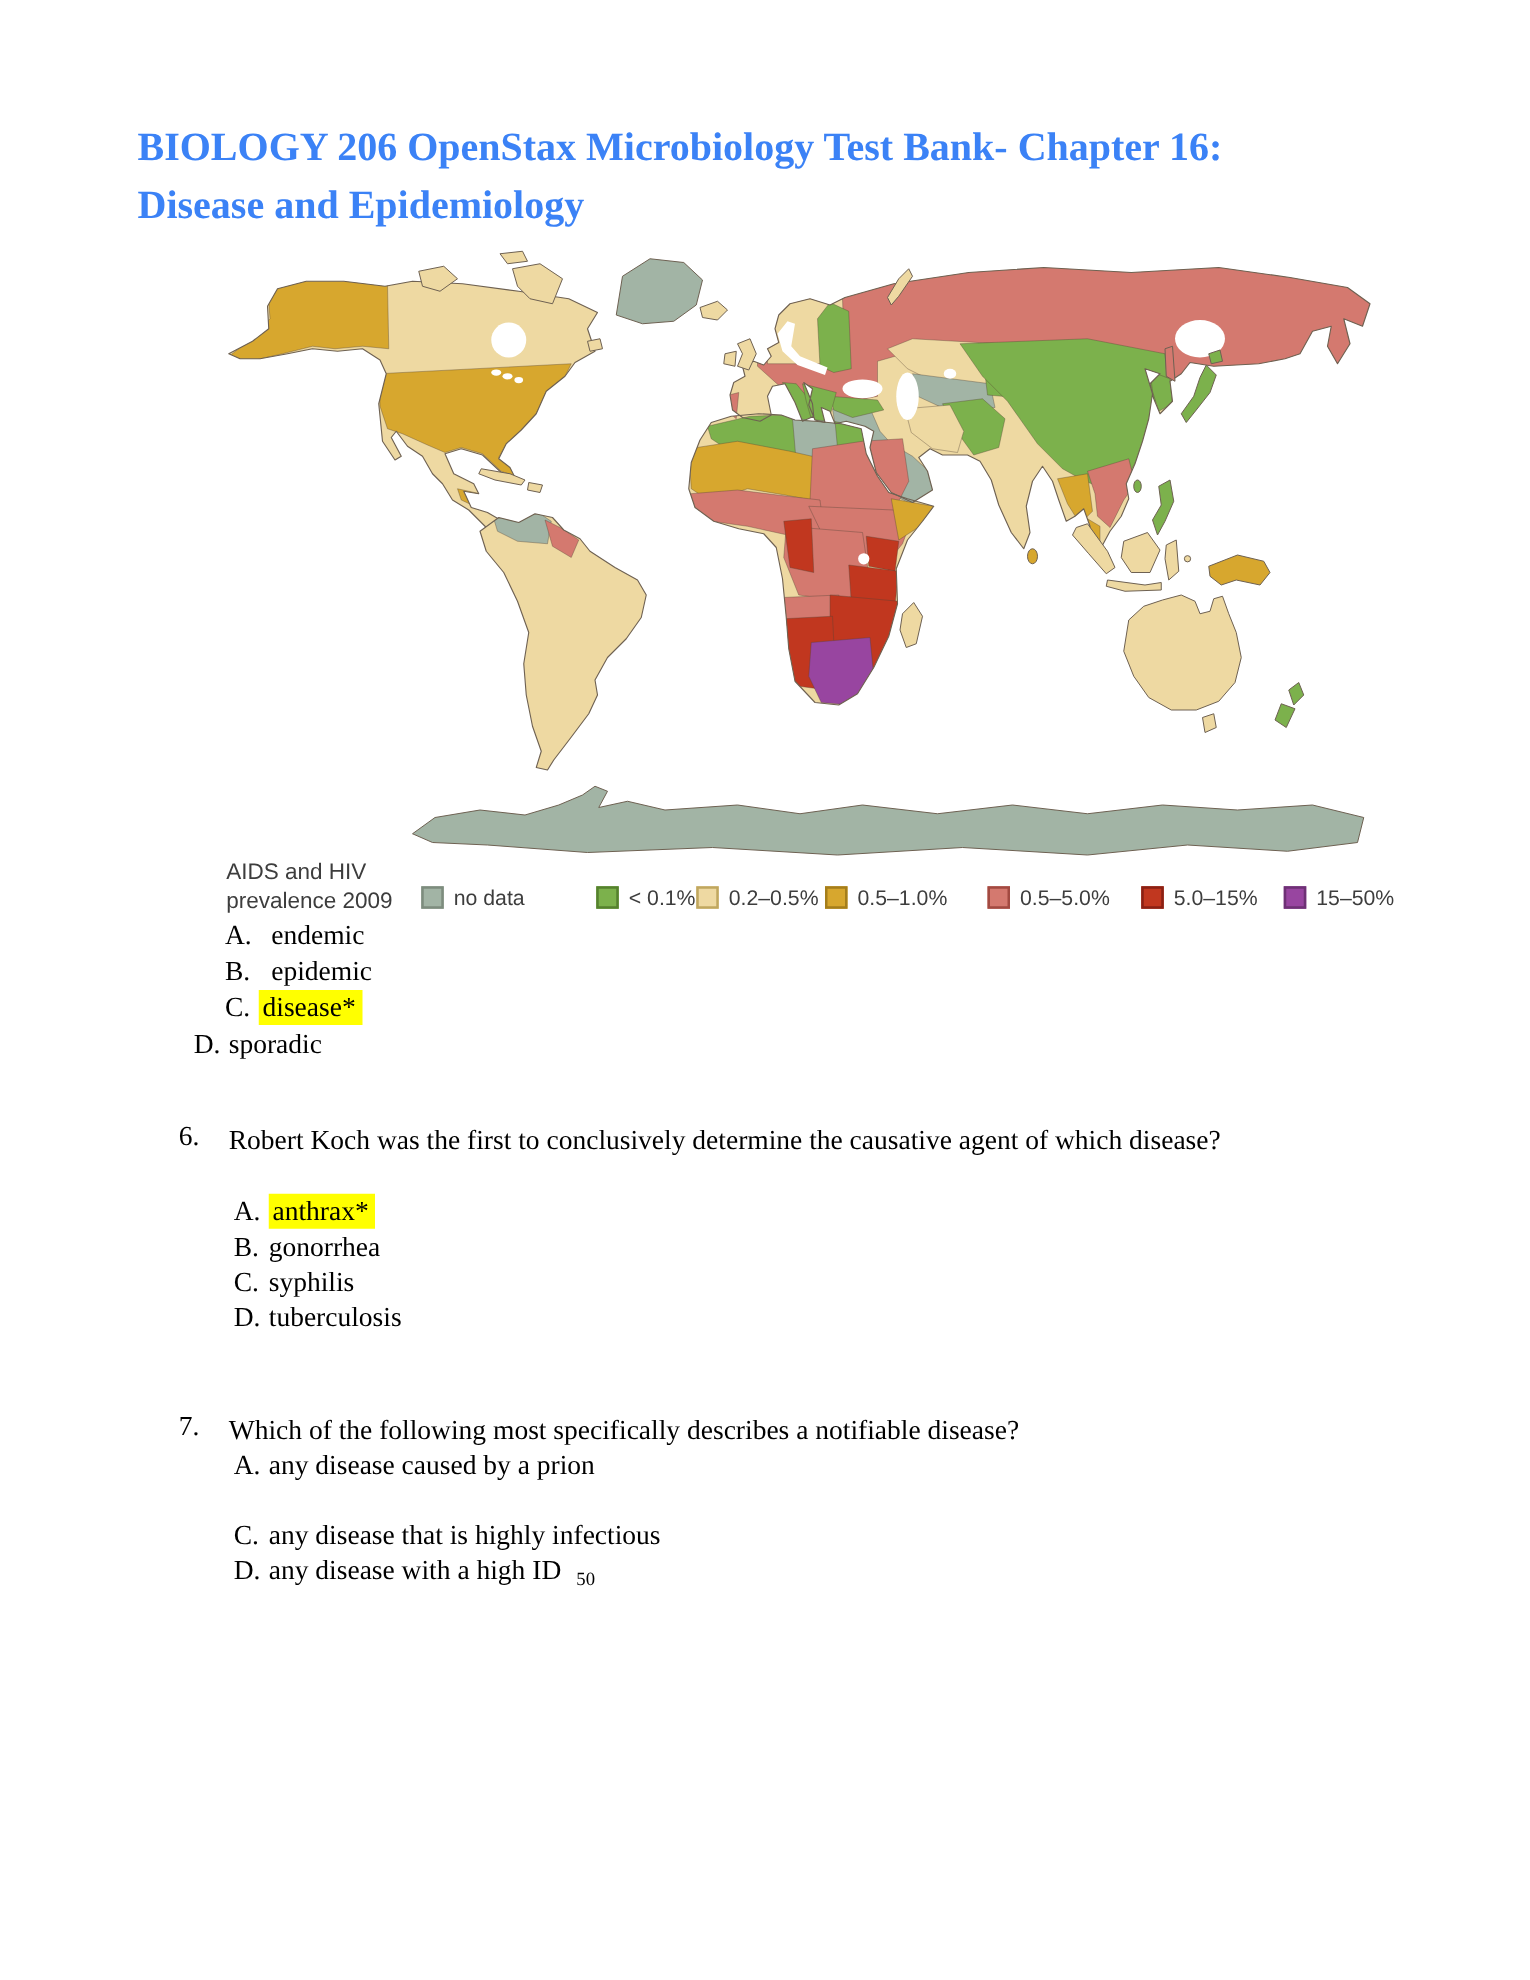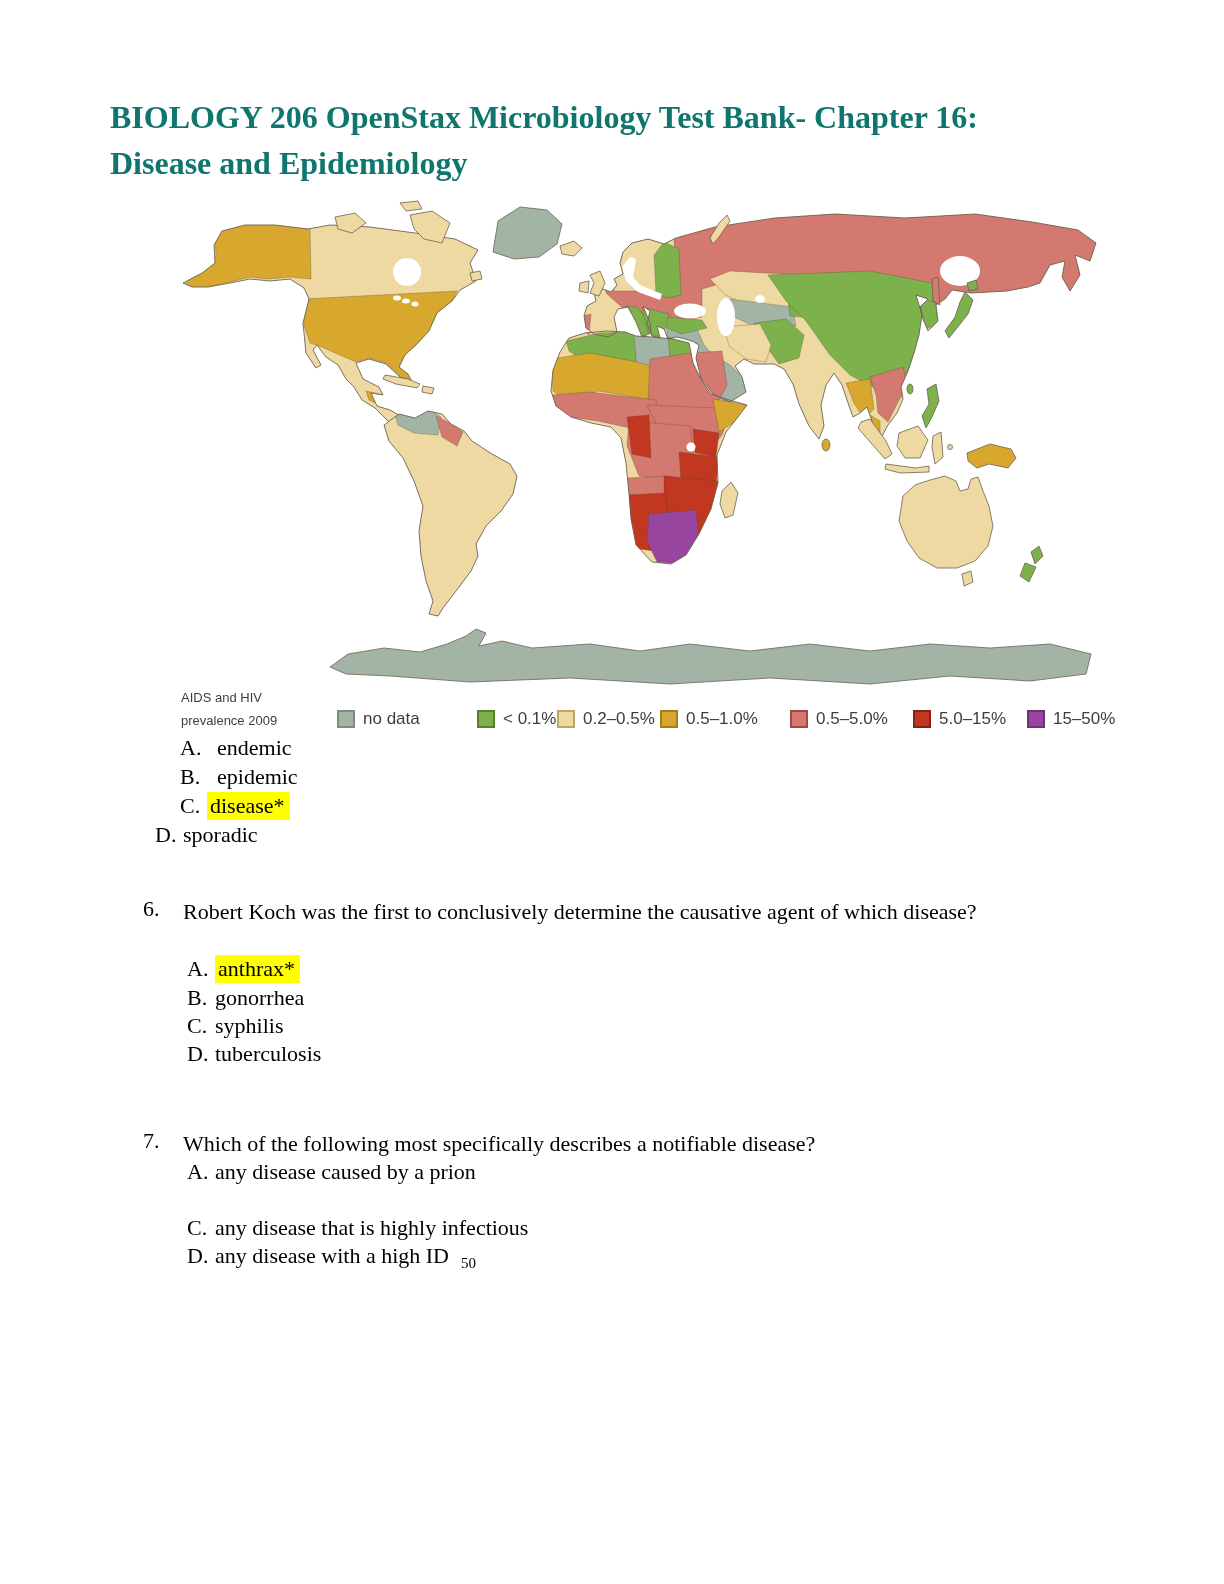--- a/index.html
+++ b/index.html
@@ -1,23 +1,23 @@
 <!DOCTYPE html>
 <html><head>
 <meta charset="utf-8">
 <style>
   html,body{margin:0;padding:0;background:#888;}
   .page{position:relative;width:1224px;height:1584px;background:#ffffff;margin:0 auto;
         font-family:"Liberation Serif",serif;overflow:hidden;}
   .doc-title{position:absolute;left:110px;top:94px;width:1060px;
-             font-size:32px;font-weight:bold;color:#0f766e;line-height:46px;}
+             font-size:32px;font-weight:bold;color:#3b82f6;line-height:46px;}
   .map-wrap{position:absolute;left:170px;top:195px;width:950px;height:500px;}
   .map-caption{position:absolute;left:181px;top:686px;width:160px;
-               font-family:"Liberation Sans",sans-serif;font-size:13px;color:#3d3d3d;line-height:23px;}
-  .legend-item{position:absolute;top:709px;height:20px;display:flex;align-items:center;
+               font-family:"Liberation Sans",sans-serif;font-size:18px;color:#3d3d3d;line-height:23px;}
+  .legend-item{position:absolute;top:709px;height:20px;display:flex;align-items:flex-start;
                font-family:"Liberation Sans",sans-serif;font-size:17px;color:#3d3d3d;}
   .sw{display:inline-block;width:14px;height:14px;border:2px solid #777;margin-right:8px;flex:0 0 auto;}
   .opt-row{position:absolute;font-size:22px;color:#000;white-space:nowrap;font-family:Liberation Serif, serif;}
   .opt-letter{display:inline-block;width:37px;}
   .opt-letter.narrow{width:28px;}
   .hl{background:#ffff00;padding:1px 5px 2px 3px;}
   .q-block{position:absolute;font-size:22px;color:#000;}
   .q-head{display:flex;}
   .q-num{flex:0 0 40px;}
   .q-text{width:800px;line-height:31px;}

